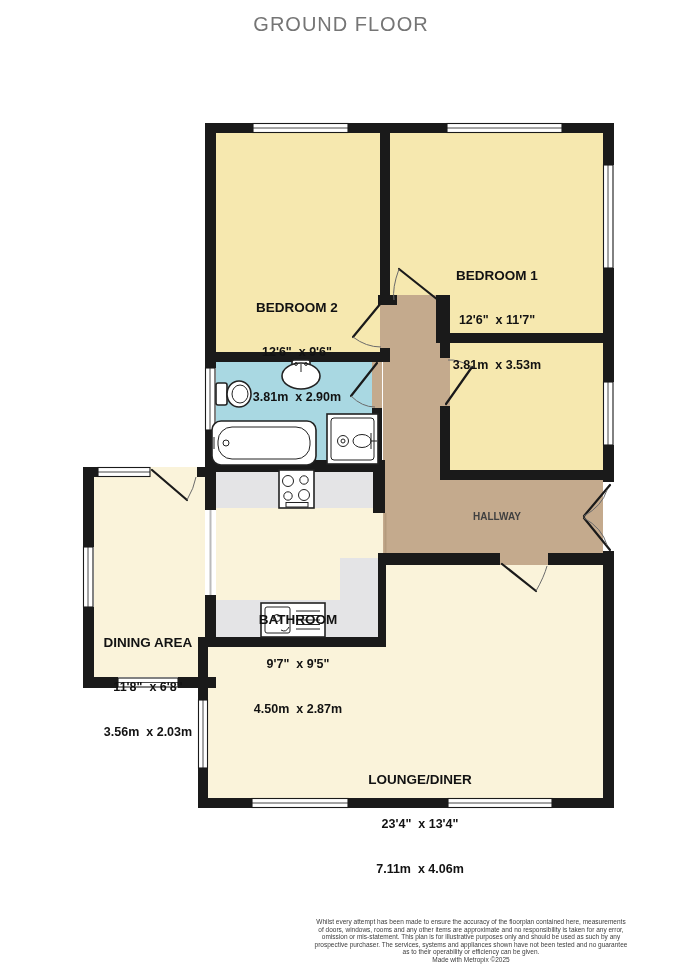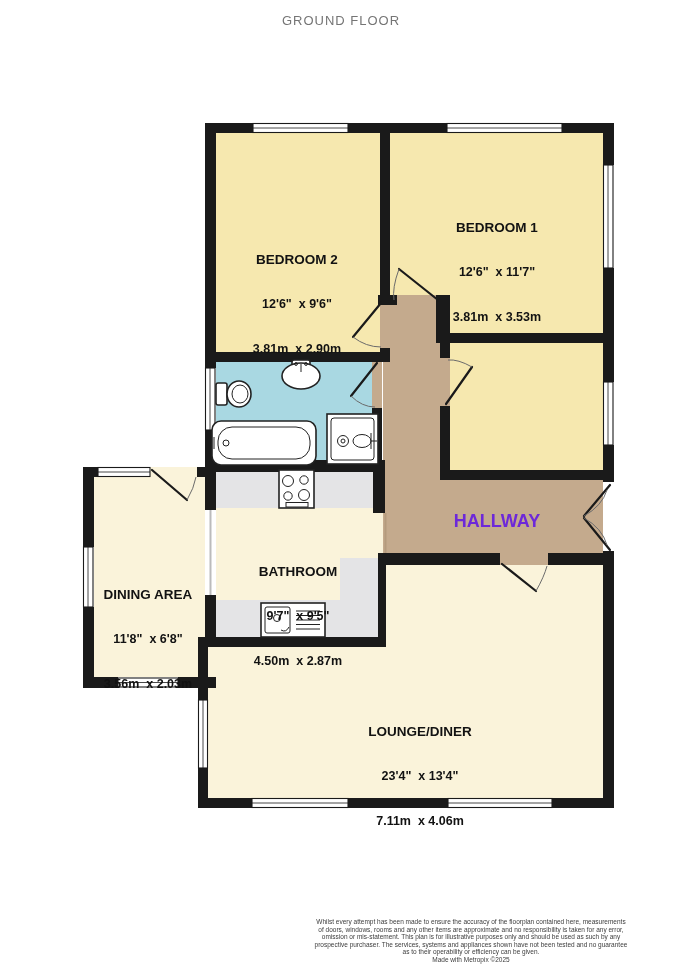--- a/index.html
+++ b/index.html
@@ -23,27 +23,27 @@
   .wall{fill:var(--wall);}
   .win{fill:#ffffff;stroke:var(--wall);stroke-width:1.1;}
   .winline{stroke:var(--wall);stroke-width:0.8;}
   .leaf{stroke:var(--wall);stroke-width:2.2;fill:none;stroke-linecap:round;}
   .arc{stroke:#6b6b6b;stroke-width:1;fill:none;}
   .fix{fill:#ffffff;stroke:#222;stroke-width:1.6;}
   .fixthin{fill:none;stroke:#222;stroke-width:1;}
   .openline{stroke:#b49b7d;stroke-width:2;}
   .openline2{stroke:#bbb;stroke-width:2;}
   .page-title{position:absolute;top:13px;left:0;width:682px;text-align:center;
-      font-size:13px;letter-spacing:1px;color:var(--title-gray);}
+      font-size:20px;letter-spacing:1px;color:var(--title-gray);}
   .room-label{position:absolute;transform:translateX(-50%);text-align:center;
       color:#121212;white-space:pre;line-height:15px;}
-  .rname{font-size:13.5px;font-weight:bold;}
+  .rname{font-size:13.5px;font-weight:bold;margin-top:48px;}
   .rdim{font-size:12.5px;font-weight:bold;}
-  .hall-label{position:absolute;transform:translateX(-50%);font-size:18px;
-      font-weight:bold;color:#6d28d9;}
+  .hall-label{position:absolute;transform:translateX(-50%);font-size:10px;
+      font-weight:bold;color:#404040;}
   .footer{position:absolute;left:286px;top:918px;width:370px;text-align:center;
       font-size:6.5px;line-height:7.6px;color:#3c3c3c;}
   .footer div{white-space:nowrap;}
 </style>
 </head>
 <body>
 
 <div id="page">
 
   <div class="page-title">GROUND FLOOR</div>

